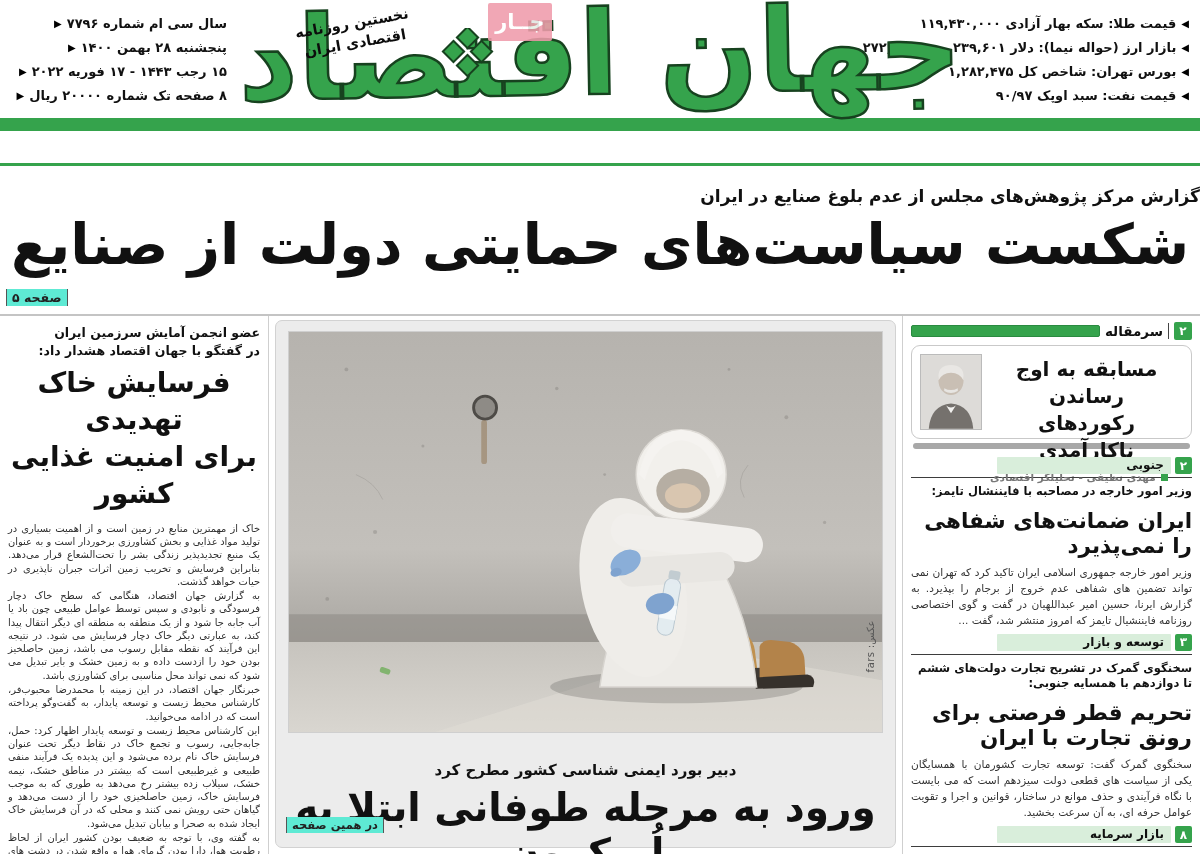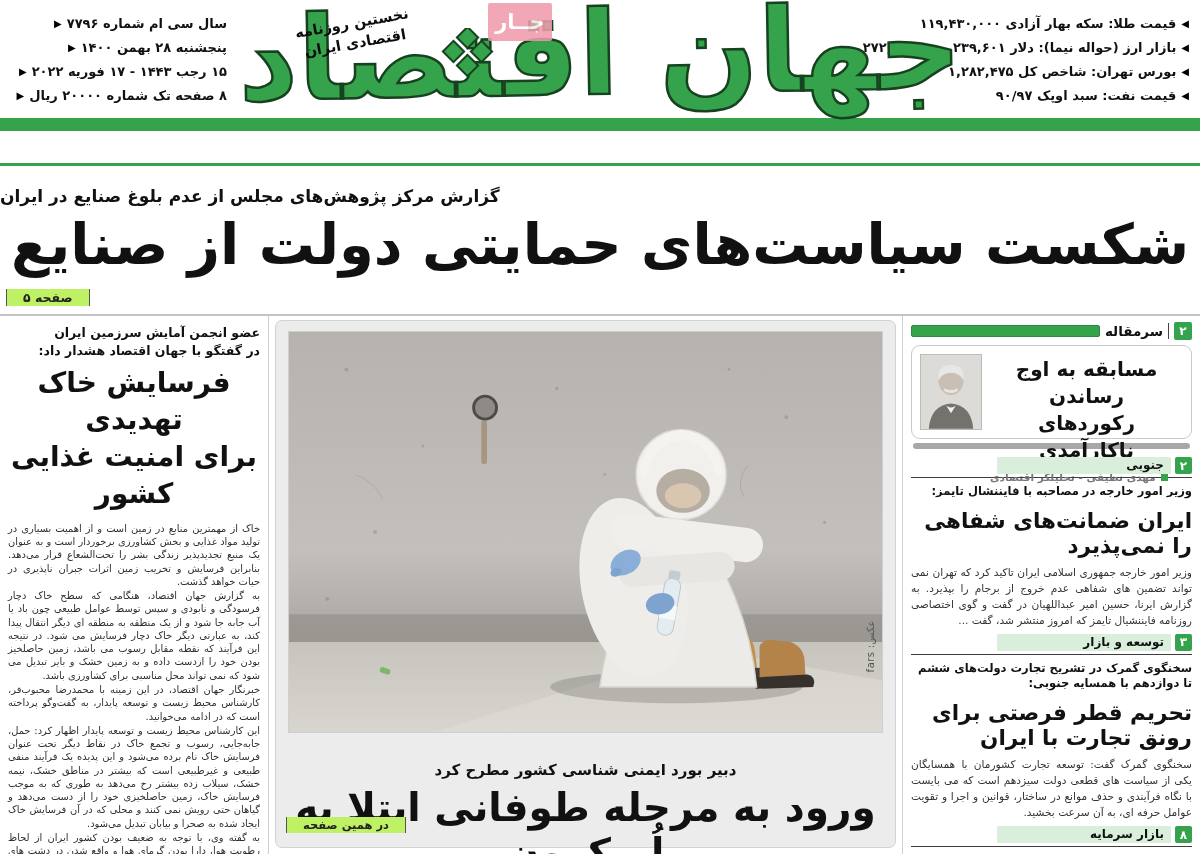--- a/index.html
+++ b/index.html
@@ -28,25 +28,25 @@
     text-shadow:0 0 1px var(--green-dark);}
   .tagline{position:absolute;left:296px;top:14px;z-index:4;transform:rotate(-10deg);
     font-size:14.5px;font-weight:bold;text-align:center;line-height:1.35;color:#0c0c0c;}
   .watermark{position:absolute;left:488px;top:3px;z-index:5;width:64px;height:38px;
     background:var(--pink);opacity:.88;color:#fff;font-size:21px;font-weight:bold;
     display:flex;align-items:center;justify-content:center;border-radius:2px;}
   .deco-diamonds{position:absolute;left:438px;top:28px;z-index:4;width:58px;height:58px;}
 
   
   .lead{position:relative;height:138px;border-bottom:2px solid #c4c4c4;}
-  .lead-kicker{text-align:left;font-size:17px;font-weight:bold;padding-top:8px;}
+  .lead-kicker{text-align:right;font-size:17px;font-weight:bold;padding-top:8px;}
   .lead-headline{text-align:center;font-size:56px;font-weight:bold;white-space:nowrap;
     margin-top:6px;letter-spacing:-1px;}
   .pageref{font-size:12.5px;font-weight:bold;border-left:1.5px solid #555;
-    border-right:1.5px solid #555;padding:1px 16px;color:#222;background:#bef264;}
+    border-right:1.5px solid #555;padding:1px 5px;color:#222;background:#5eead4;}
   .lead .pageref{position:absolute;left:6px;bottom:8px;}
 
   
   .columns{display:flex;height:538px;}
   .col{height:100%;overflow:hidden;}
   .col-right{width:298px;border-left:1px solid #cfcfcf;padding:4px 8px 0 8px;}
   .col-center{width:634px;border-left:1px solid #cfcfcf;padding:4px 6px;position:relative;}
   .col-left{width:268px;padding:8px 8px 0 8px;}
 
   

